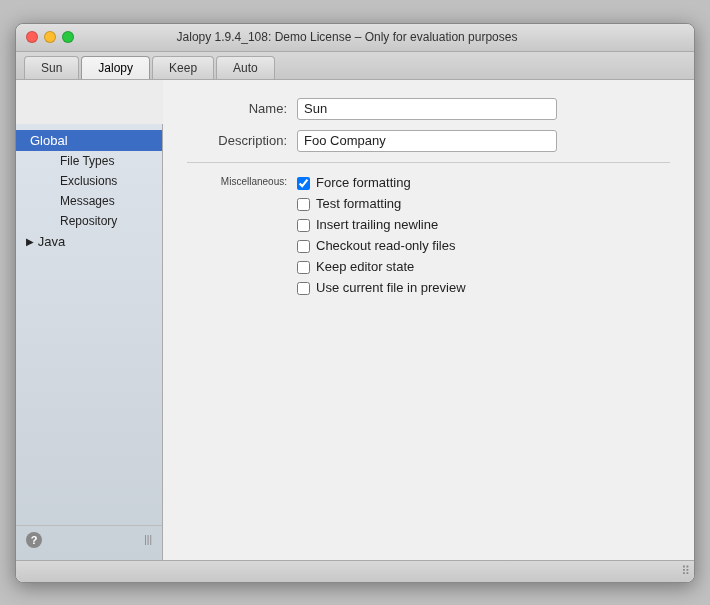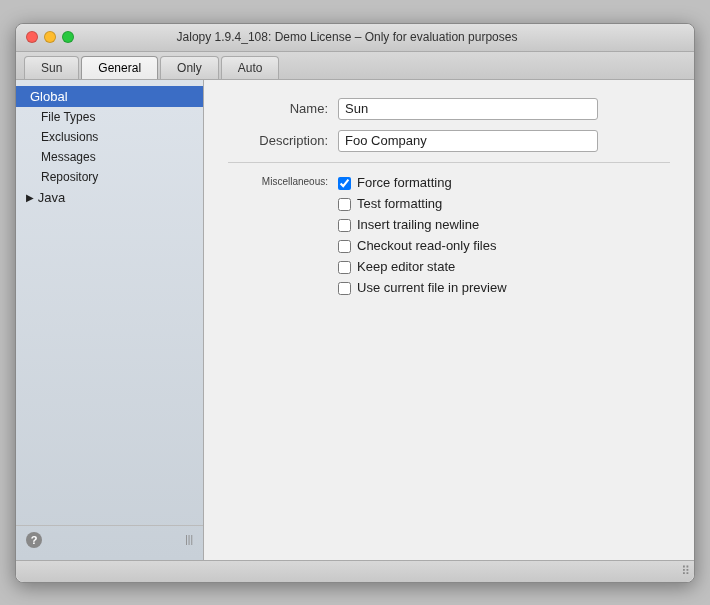--- a/index.html
+++ b/index.html
@@ -77,42 +77,43 @@
       background: linear-gradient(to bottom, #f5f5f5, #ebebeb);
       border-color: #999;
       color: #000;
     }
     .content {
       display: flex;
       flex: 1;
       overflow: hidden;
     }
     .sidebar {
-      width: 188px;
+      width: 147px;
       background: linear-gradient(to bottom, #dde3ea, #c8d0d8);
       border-right: 1px solid #aaa;
       padding: 6px 0;
       display: flex;
       flex-direction: column;
+      margin-top: 44px;
     }
     .sidebar-item {
       padding: 3px 10px 3px 14px;
       font-size: 13px;
       color: #222;
       cursor: pointer;
       display: flex;
       align-items: center;
       gap: 4px;
     }
     .sidebar-item.selected {
       background: #3b6dc5;
       color: white;
     }
     .sidebar-item.child {
-      padding-left: 25px;
+      padding-left: 44px;
       font-size: 12px;
     }
     .sidebar-section {
       display: flex;
       align-items: center;
       padding: 3px 10px;
       font-size: 13px;
       color: #222;
       cursor: pointer;
       gap: 4px;
@@ -231,22 +232,22 @@
     <div class="window-buttons">
       <div class="win-btn close"></div>
       <div class="win-btn minimize"></div>
       <div class="win-btn maximize"></div>
     </div>
     <span class="title-text">Jalopy 1.9.4_108:  Demo License – Only for evaluation purposes</span>
   </div>
 
   <div class="tab-bar">
     <div class="tab">Sun</div>
-    <div class="tab active">General</div>
-    <div class="tab">Only</div>
+    <div class="tab active">Jalopy</div>
+    <div class="tab">Keep</div>
     <div class="tab">Auto</div>
   </div>
 
   <div class="content">
 
     <div class="sidebar">
       <div class="sidebar-item selected">
         <span>Global</span>
       </div>
       <div class="sidebar-item child">

